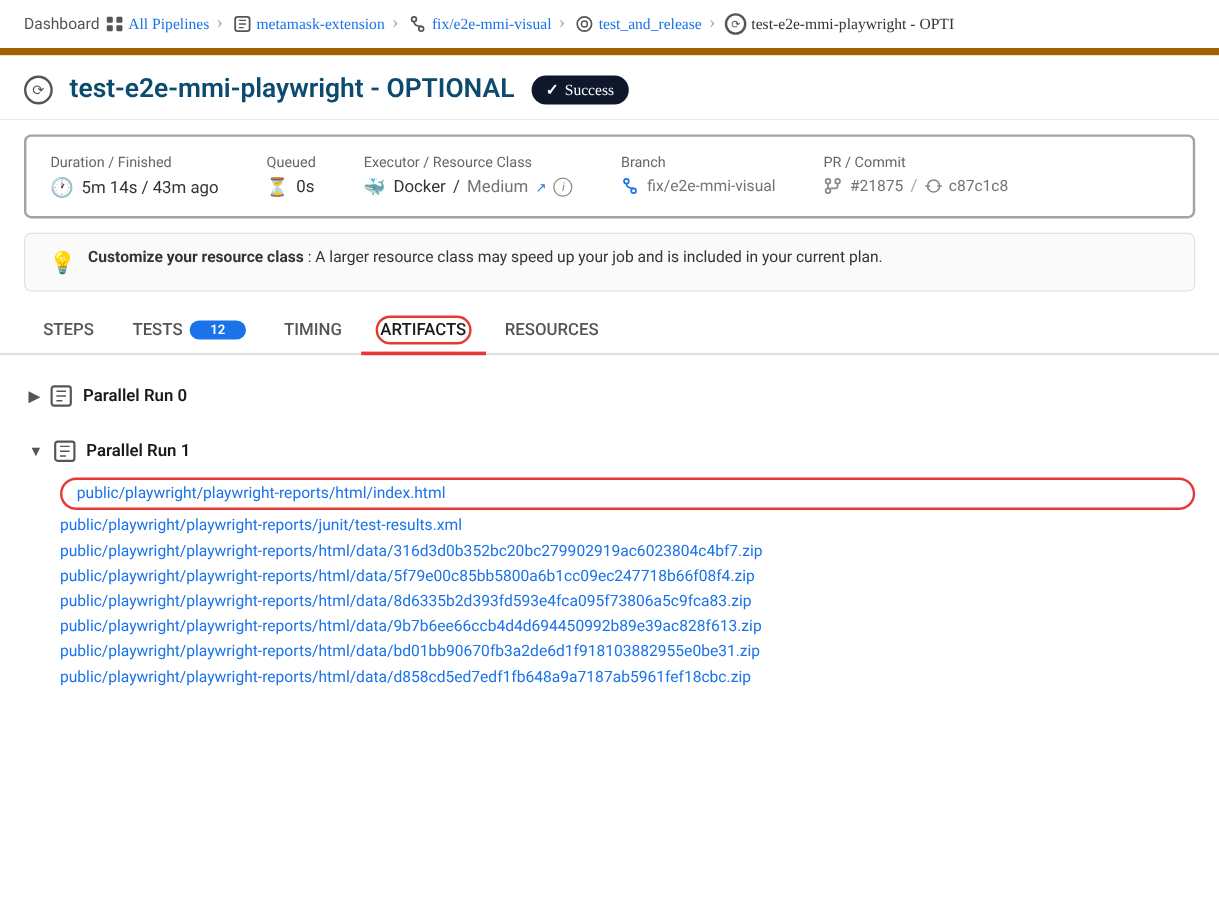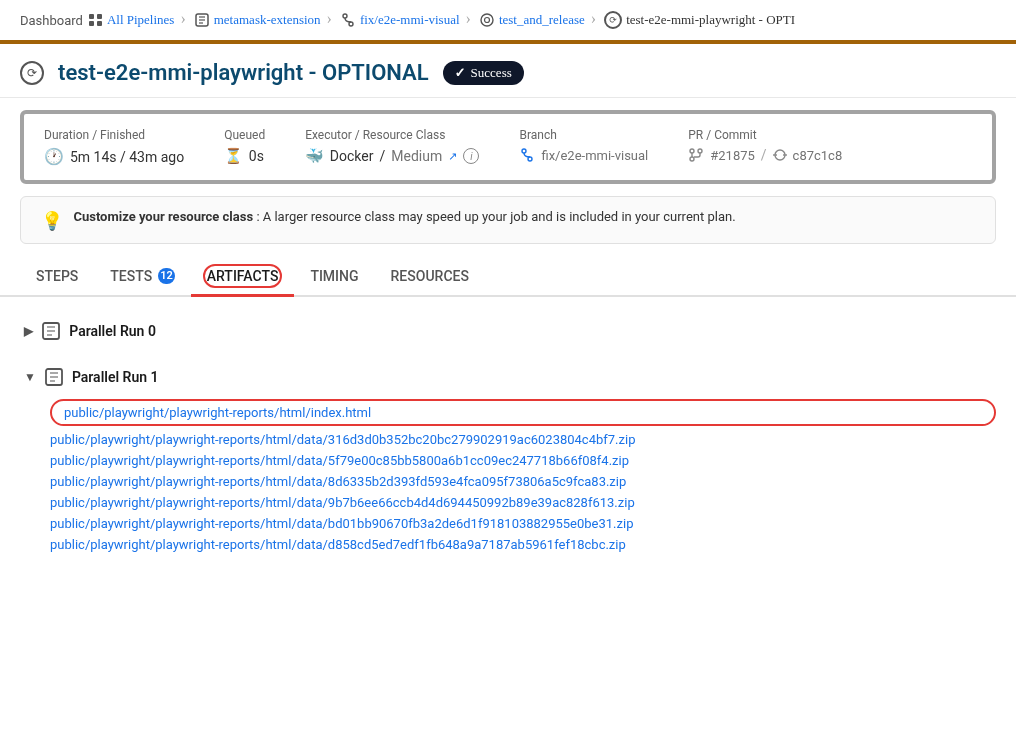--- a/index.html
+++ b/index.html
@@ -8,21 +8,21 @@
       font-size: 14px;
       color: #1a1a1a;
       background: #fff;
     }
 
     
     .top-nav {
       display: flex;
       align-items: center;
       padding: 10px 20px;
-      border-bottom: 4px solid #a16207;
+      border-bottom: 6px solid #a16207;
       gap: 6px;
       font-size: 13px;
       color: #555;
       flex-wrap: nowrap;
       overflow: hidden;
     }
     .nav-section {
       display: flex;
       flex-direction: column;
       gap: 2px;
@@ -82,21 +82,21 @@
       gap: 5px;
       font-family: Liberation Serif, serif;
     }
     .success-badge::before {
       content: '✓';
       font-weight: 700;
     }
 
     
     .meta-section {
-      border: 4px solid #a3a3a3;
+      border: 2px solid #a3a3a3;
       border-radius: 6px;
       margin: 12px 20px;
       padding: 14px 20px;
       display: flex;
       gap: 40px;
     }
     .meta-item {
       display: flex;
       flex-direction: column;
       gap: 5px;
@@ -175,21 +175,21 @@
       gap: 6px;
     }
     .tab.active {
       color: #1a1a1a;
       border-bottom: 3px solid #e53935;
     }
     .tab-badge {
       background: #1a73e8;
       color: #fff;
       border-radius: 10px;
-      padding: 1px 2px;
+      padding: 1px 17px;
       font-size: 11px;
       font-weight: 600;
     }
     .tab-artifacts-wrapper {
       position: relative;
       display: inline-block;
     }
     .tab-ring {
       position: absolute;
       top: -4px;
@@ -413,28 +413,28 @@
 </div>
 
 <div class="tabs-bar">
   <div class="tab">
     <span>STEPS</span>
   </div>
   <div class="tab">
     <span>TESTS</span>
     <span class="tab-badge">12</span>
   </div>
+  <div class="tab">
+    <span>TIMING</span>
+  </div>
   <div class="tab active" style="position:relative;">
     <div class="tab-artifacts-wrapper">
       <span>ARTIFACTS</span>
       <div class="tab-ring"></div>
     </div>
-  </div>
-  <div class="tab">
-    <span>TIMING</span>
   </div>
   <div class="tab">
     <span>RESOURCES</span>
   </div>
 </div>
 
 <div class="content">
 
   <div class="parallel-run">
     <div class="parallel-run-header">
@@ -451,20 +451,21 @@
     <div class="parallel-run-header">
       <span class="chevron open">▼</span>
       <svg width="20" height="20" viewBox="0 0 20 20" fill="none">
         <rect x="2" y="2" width="16" height="16" rx="2" stroke="#555" stroke-width="1.8" fill="none"></rect>
         <path d="M6 6h8M6 10h8M6 14h5" stroke="#555" stroke-width="1.2"></path>
       </svg>
       <span>Parallel Run 1</span>
     </div>
     <div class="artifact-list">
       <a class="artifact-link-highlighted">public/playwright/playwright-reports/html/index.html</a>
+      <a class="artifact-link">public/playwright/playwright-reports/junit/test-results.xml</a>
       <a class="artifact-link">public/playwright/playwright-reports/html/data/316d3d0b352bc20bc279902919ac6023804c4bf7.zip</a>
       <a class="artifact-link">public/playwright/playwright-reports/html/data/5f79e00c85bb5800a6b1cc09ec247718b66f08f4.zip</a>
       <a class="artifact-link">public/playwright/playwright-reports/html/data/8d6335b2d393fd593e4fca095f73806a5c9fca83.zip</a>
       <a class="artifact-link">public/playwright/playwright-reports/html/data/9b7b6ee66ccb4d4d694450992b89e39ac828f613.zip</a>
       <a class="artifact-link">public/playwright/playwright-reports/html/data/bd01bb90670fb3a2de6d1f918103882955e0be31.zip</a>
       <a class="artifact-link">public/playwright/playwright-reports/html/data/d858cd5ed7edf1fb648a9a7187ab5961fef18cbc.zip</a>
     </div>
   </div>
 
 </div>

